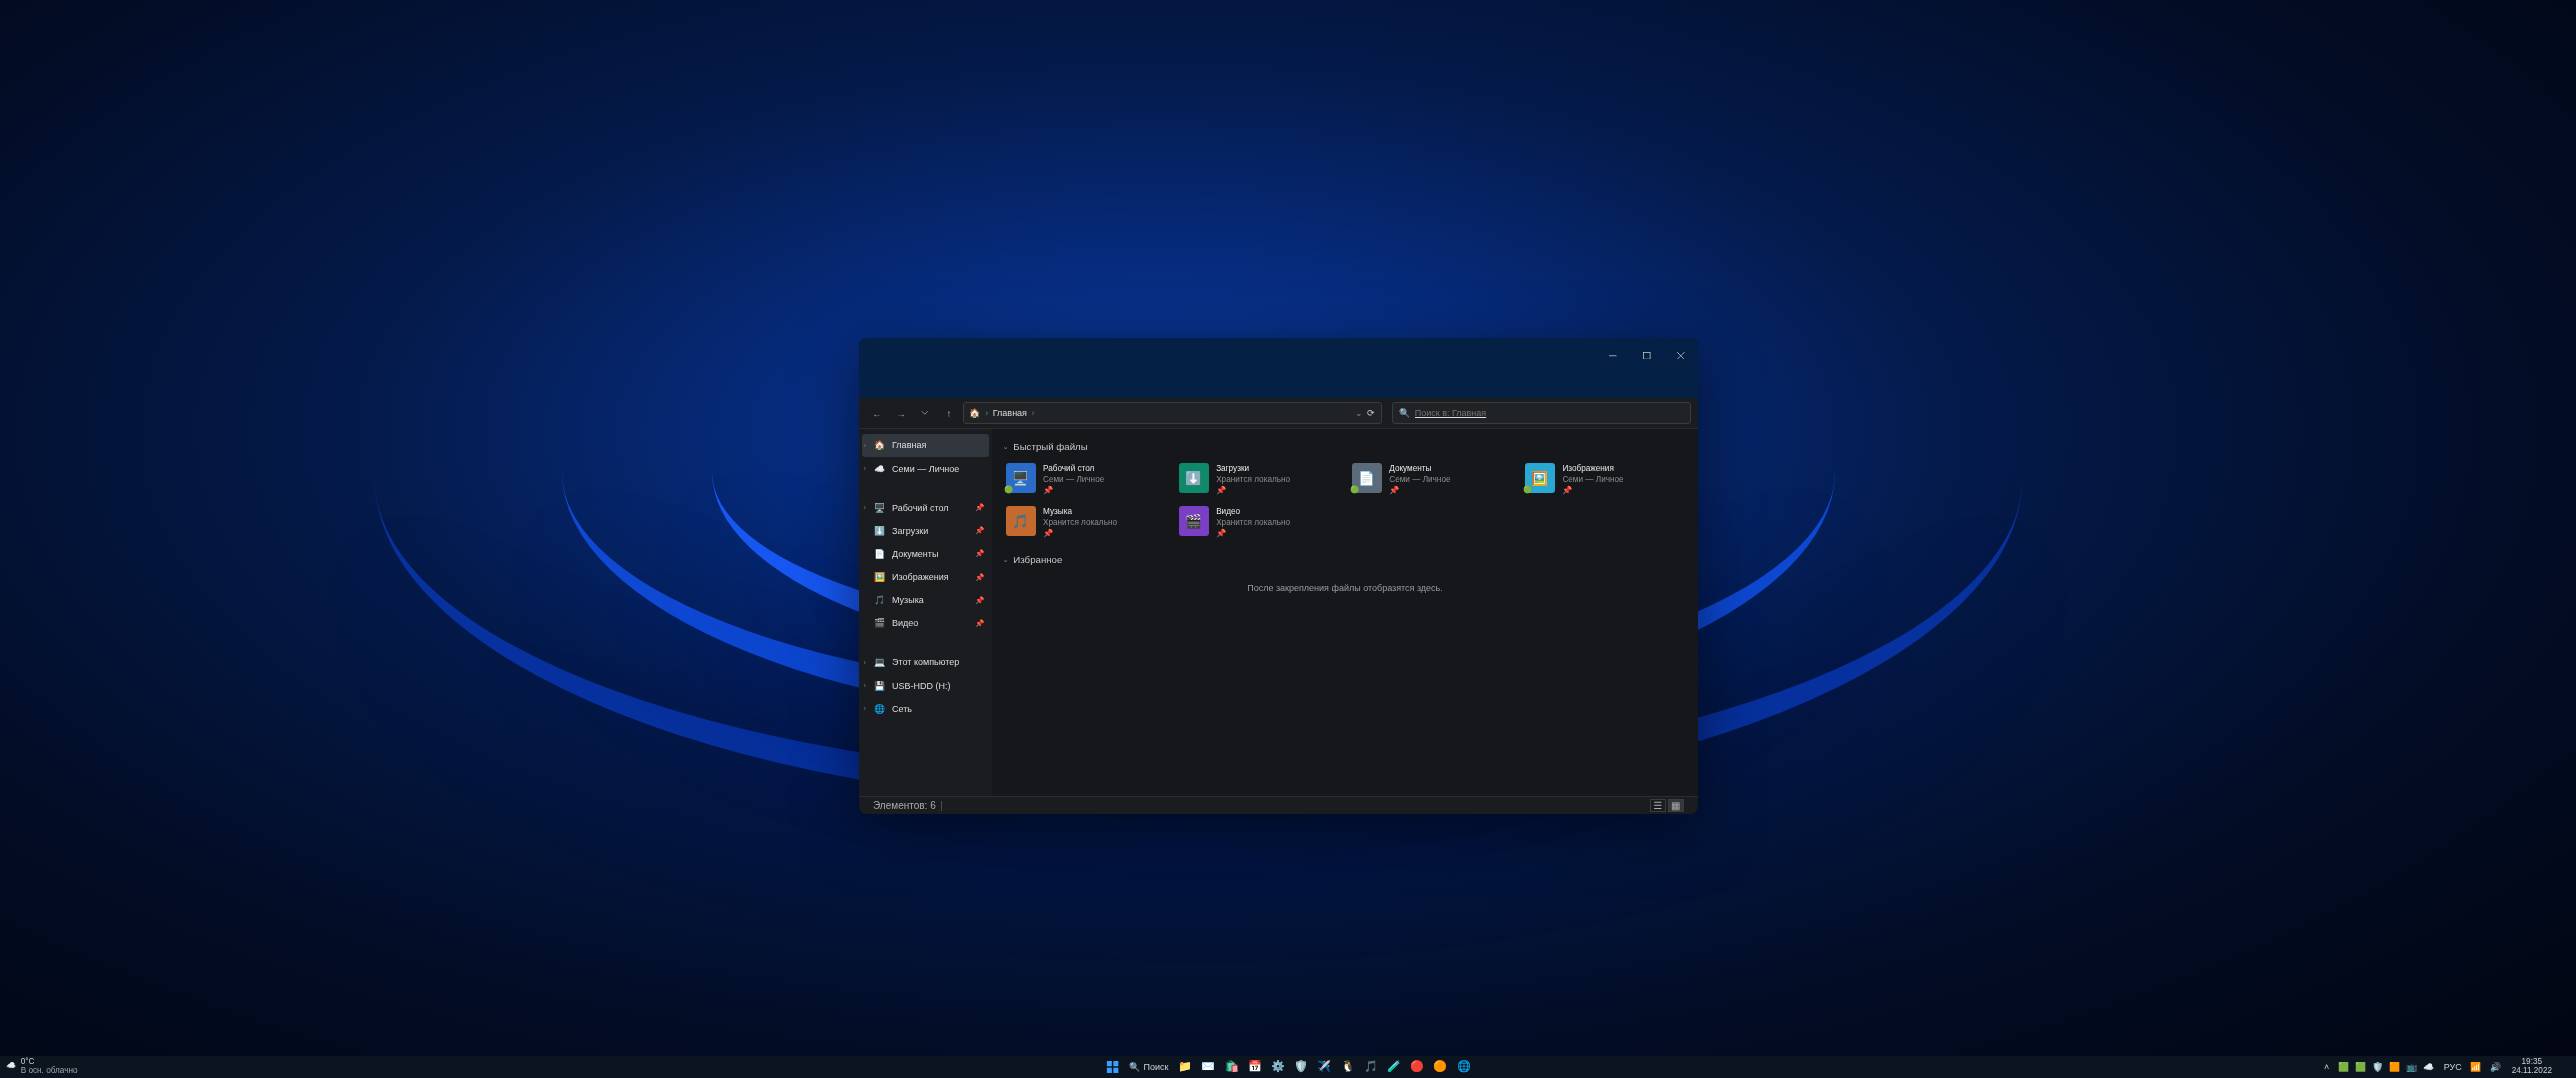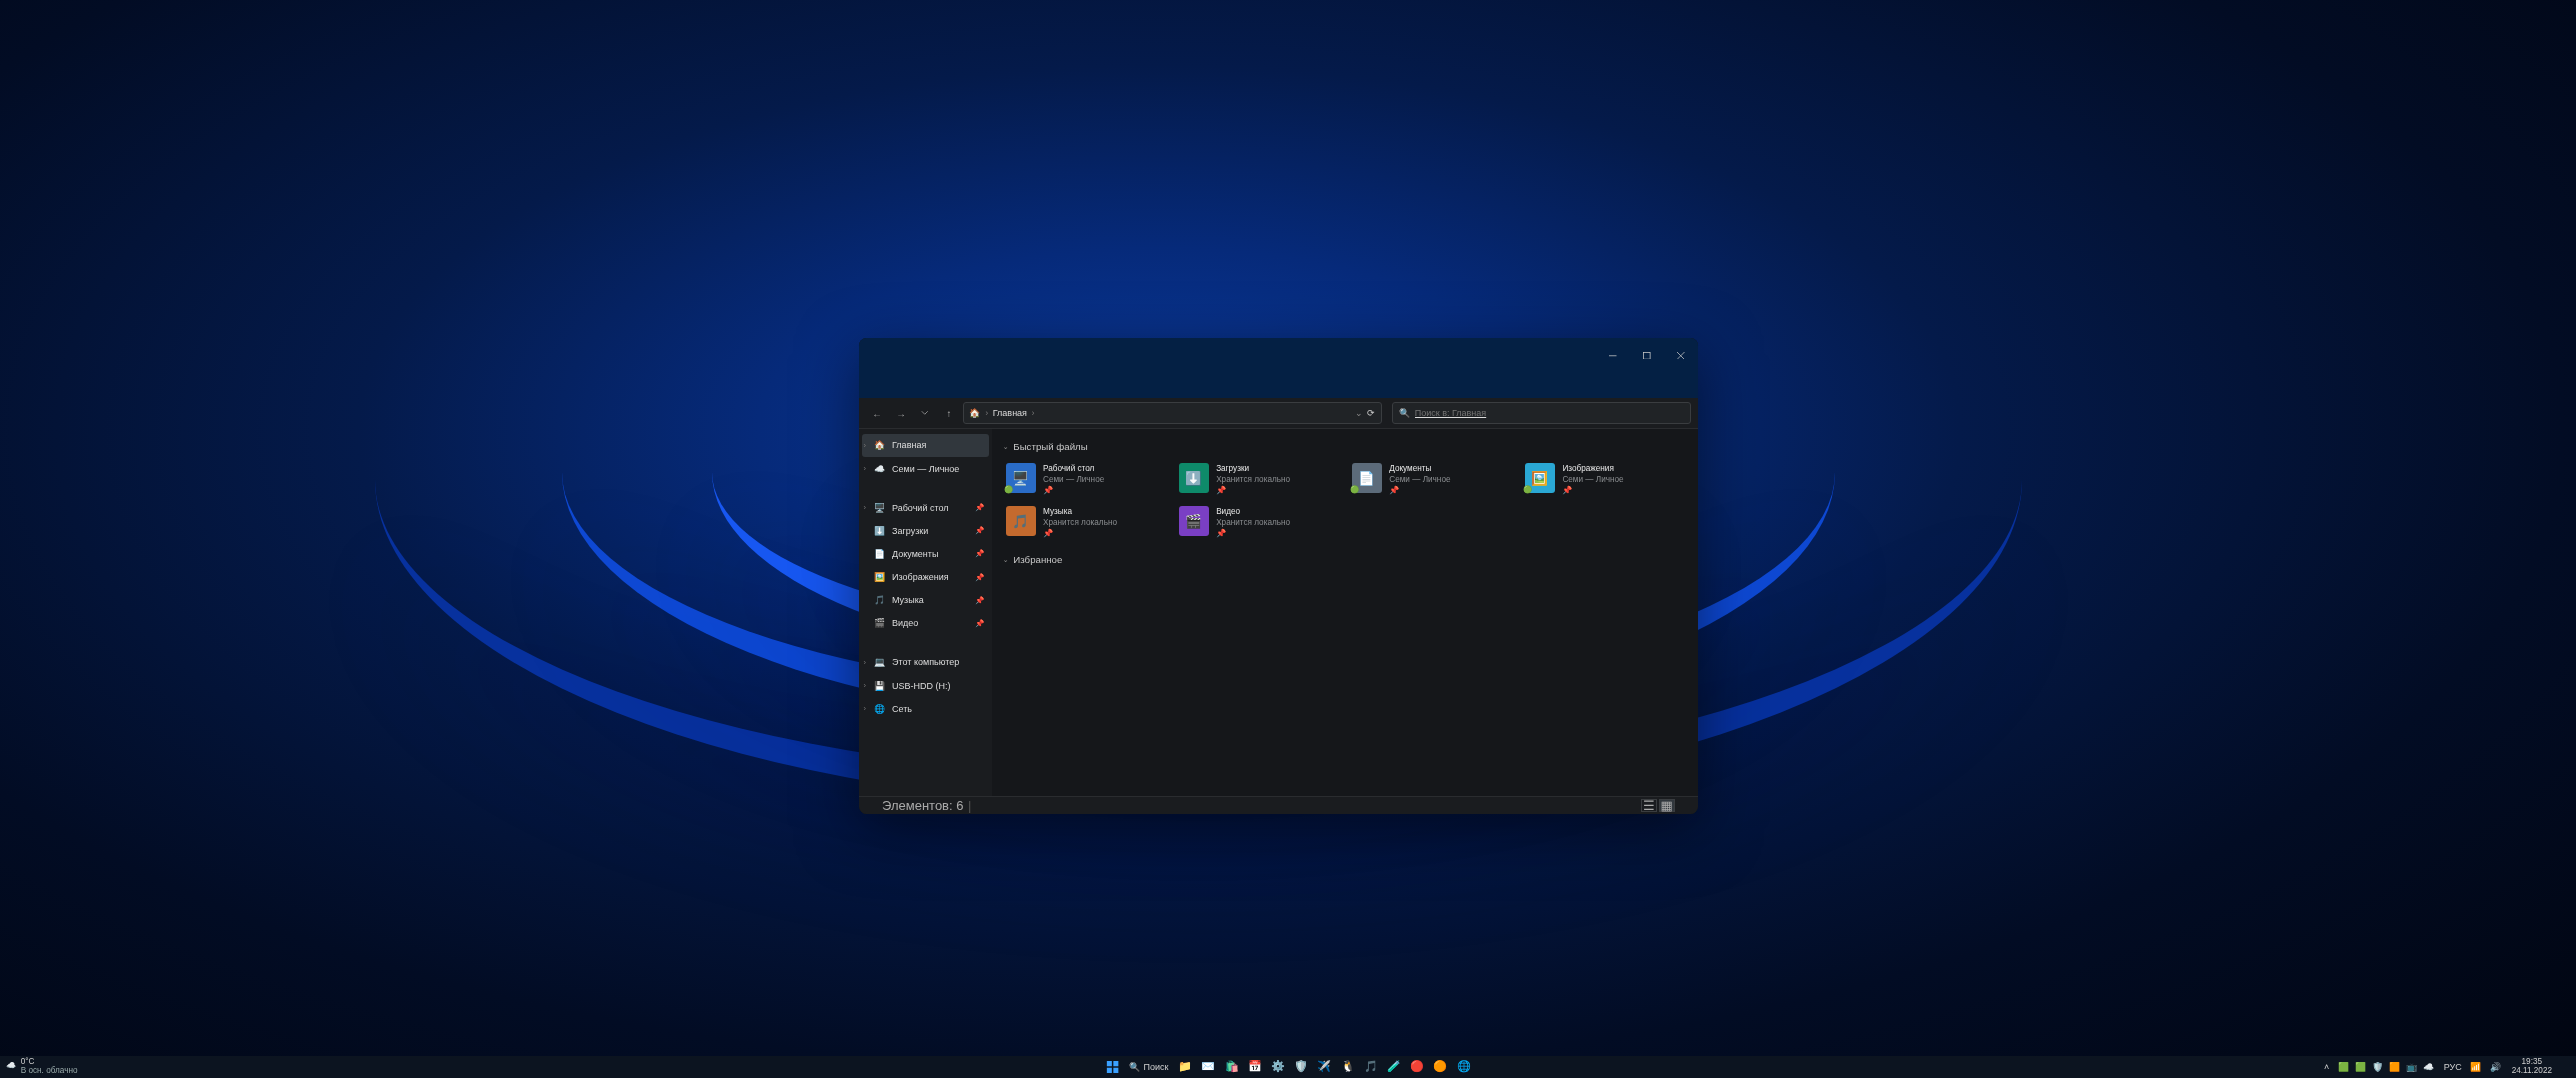--- a/index.html
+++ b/index.html
@@ -45,21 +45,21 @@
 .group-head .tri { font-size: 7.5px; color: #888; }
 .qa-grid { display: grid; grid-template-columns: repeat(4, 1fr); gap: 4.5px 7.5px; margin-bottom: 12px; }
 .qa-item { display: flex; gap: 7.5px; padding: 3px; border-radius: 3px; cursor: pointer; }
 .qa-icon { width: 30px; height: 30px; border-radius: 3px; position: relative; display: flex; align-items: center; justify-content: center; font-size: 13.5px; }
 .qa-icon .badge { position: absolute; bottom: -1.5px; left: -1.5px; font-size: 7.5px; }
 .qa-text { display: flex; flex-direction: column; font-size: 8.2px; line-height: 1.35; }
 .qa-text .t1 { color: #e8e8e8; }
 .qa-text .t2 { color: #8a8d90; }
 .qa-text .t3 { color: #6a6d70; }
 .empty { color: #9a9d9f; font-size: 9px; text-align: center; padding: 10.5px; }
-.status { height: 18px; background: #1a1c1f; border-top: 0.7px solid #2a2c2f; display: flex; align-items: center; padding: 0 23px; font-size: 13px; color: #aaa; }
+.status { height: 18px; background: #1a1c1f; border-top: 0.7px solid #2a2c2f; display: flex; align-items: center; padding: 0 14px; font-size: 10px; color: #aaa; }
 .status .spacer { flex: 1; }
 .status .vbtn { width: 16.5px; height: 13.5px; display: flex; align-items: center; justify-content: center; cursor: pointer; border: 0.7px solid #3a3d40; margin-left: 1.5px; }
 
 .taskbar { position: absolute; bottom: 0; left: 0; right: 0; height: 22.5px; background: #0c1420; display: flex; align-items: center; padding: 0 6px; font-size: 9px; color: #d0d0d0; }
 .tb-left { display: flex; align-items: center; gap: 6px; }
 .tb-center { position: absolute; left: 50%; transform: translateX(-50%); display: flex; align-items: center; gap: 2.2px; }
 .tb-right { margin-left: auto; display: flex; align-items: center; gap: 4.5px; }
 .tb-ico { width: 21px; height: 21px; display: flex; align-items: center; justify-content: center; border-radius: 3px; cursor: pointer; font-size: 11.2px; }
 .tb-search { display: flex; align-items: center; gap: 3px; padding: 0 4.5px; height: 18px; cursor: pointer; }
 .tb-tray { font-size: 9px; padding: 0 2.2px; cursor: pointer; }
@@ -238,20 +238,21 @@
               <span class="t2">Хранится локально</span>
               <span class="t3">📌</span>
             </div>
           </div>
         </div>
 
       <div class="group-head">
         <span class="tri">⌄</span>
         <span>Избранное</span>
       </div>
+      <div class="empty">После закрепления файлы отобразятся здесь.</div>
     </div>
   </div>
 
   <div class="status">
     <span>Элементов:</span>&nbsp;
     <span>6</span>
     <span style="margin-left:4.5px;color:#555">|</span>
     <span class="spacer"></span>
     <span class="vbtn">☰</span>
     <span class="vbtn" style="background:#31373d">▦</span>

